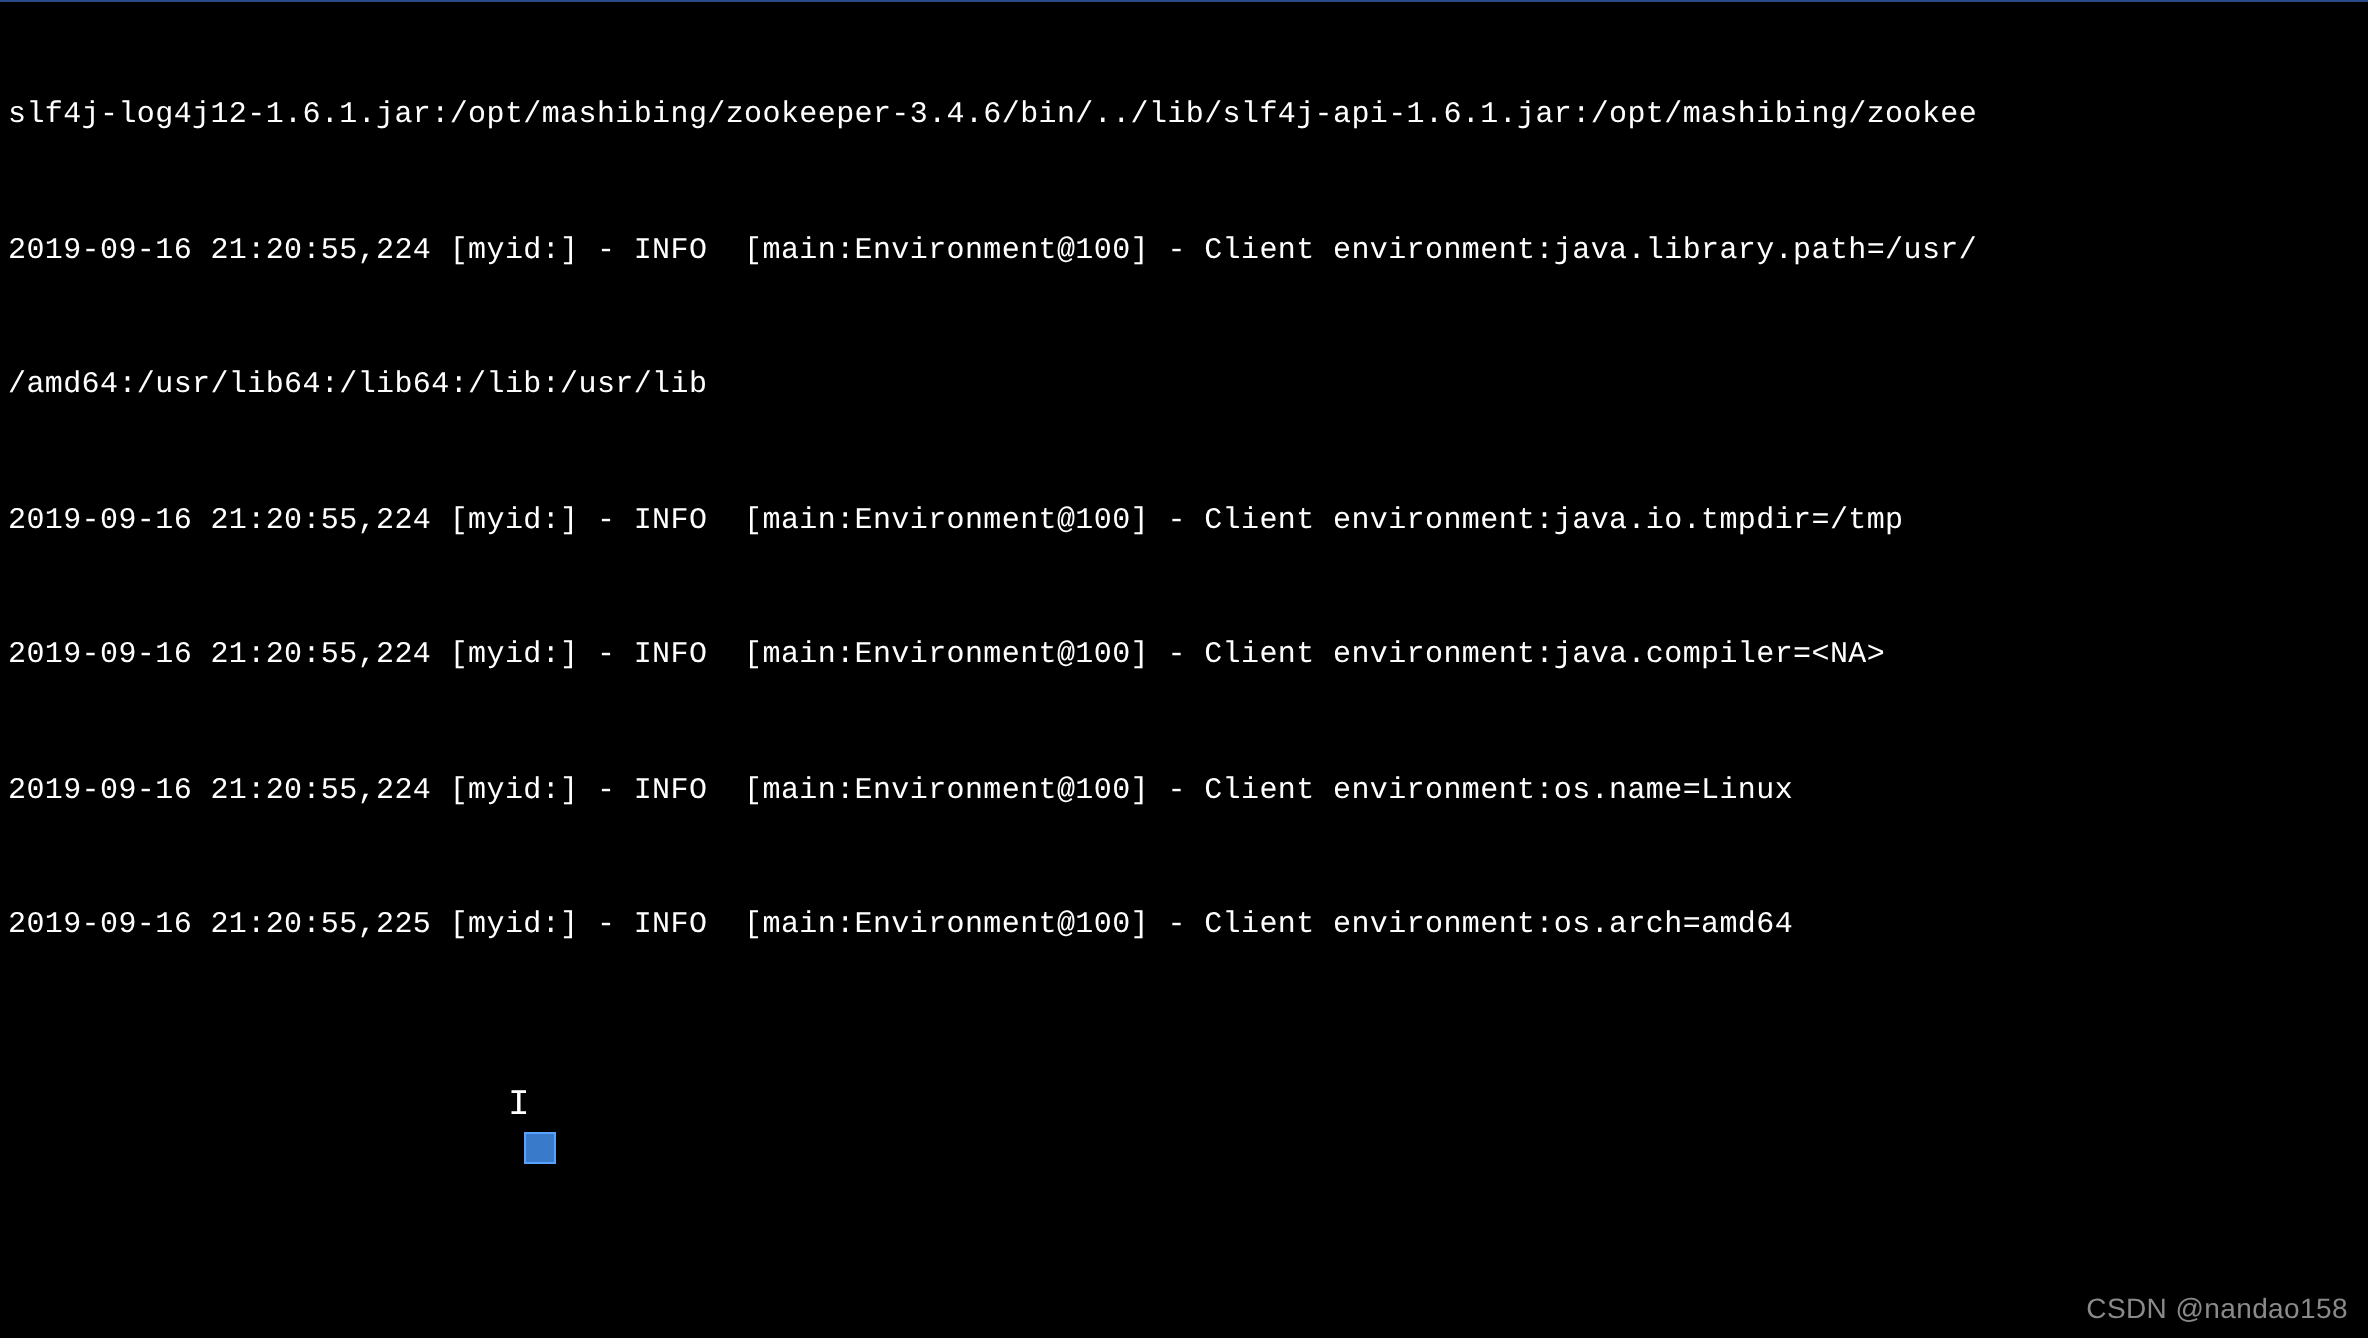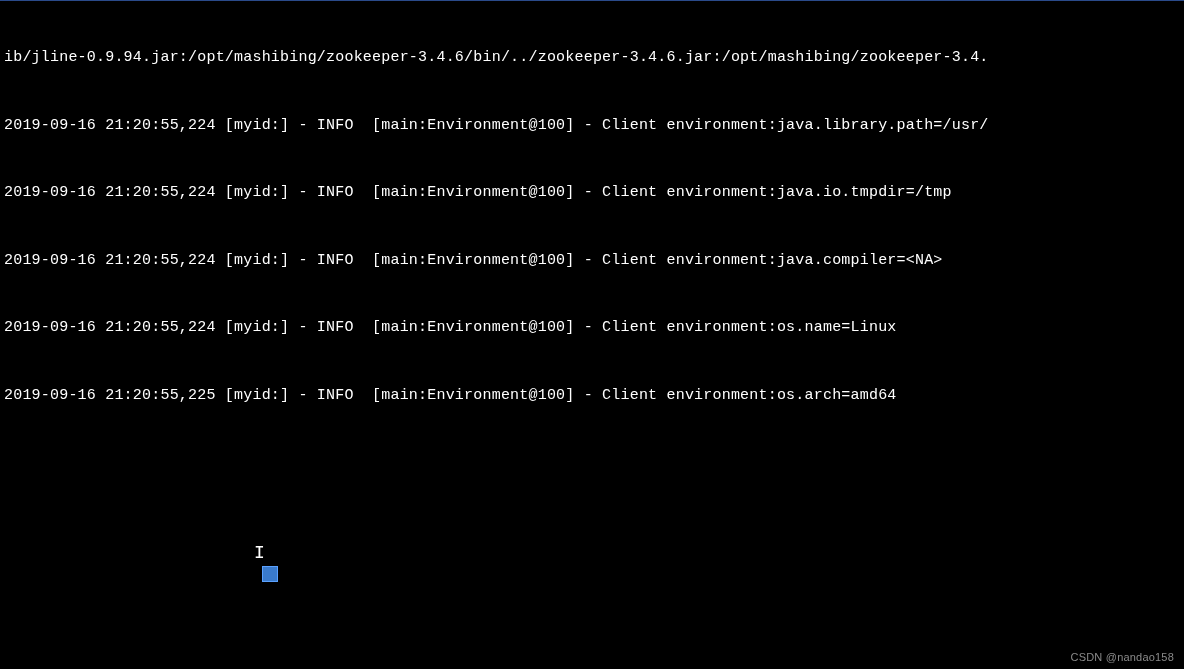--- a/index.html
+++ b/index.html
@@ -41,42 +41,43 @@
     width: 14px;
     height: 14px;
     background: #3a7acb;
     border: 1px solid #5aa1ff;
   }
   .watermark {
     position: absolute;
     bottom: 4px;
     right: 10px;
     color: #8a8a8a;
-    font-size: 11px;
+    font-size: 14px;
     font-family: Arial, sans-serif;
     letter-spacing: 0.2px;
     margin-left: 45px;
   }
   .top-border {
     position: absolute;
     top: 0;
     left: 0;
     right: 0;
     height: 1px;
     background: #2a4a8a;
   }
 </style>
 </head>
 <body>
 
 <div class="top-border"></div>
 
 <div class="terminal">
-  <div class="line">ib/jline-0.9.94.jar:/opt/mashibing/zookeeper-3.4.6/bin/../zookeeper-3.4.6.jar:/opt/mashibing/zookeeper-3.4.</div>
+  <div class="line">slf4j-log4j12-1.6.1.jar:/opt/mashibing/zookeeper-3.4.6/bin/../lib/slf4j-api-1.6.1.jar:/opt/mashibing/zookee</div>
   <div class="line">2019-09-16 21:20:55,224 [myid:] - INFO  [main:Environment@100] - Client environment:java.library.path=/usr/</div>
+  <div class="line">/amd64:/usr/lib64:/lib64:/lib:/usr/lib</div>
   <div class="line">2019-09-16 21:20:55,224 [myid:] - INFO  [main:Environment@100] - Client environment:java.io.tmpdir=/tmp</div>
   <div class="line">2019-09-16 21:20:55,224 [myid:] - INFO  [main:Environment@100] - Client environment:java.compiler=&lt;NA&gt;</div>
   <div class="line">2019-09-16 21:20:55,224 [myid:] - INFO  [main:Environment@100] - Client environment:os.name=Linux</div>
   <div class="line">2019-09-16 21:20:55,225 [myid:] - INFO  [main:Environment@100] - Client environment:os.arch=amd64</div>
   
   
   
   
   
   

